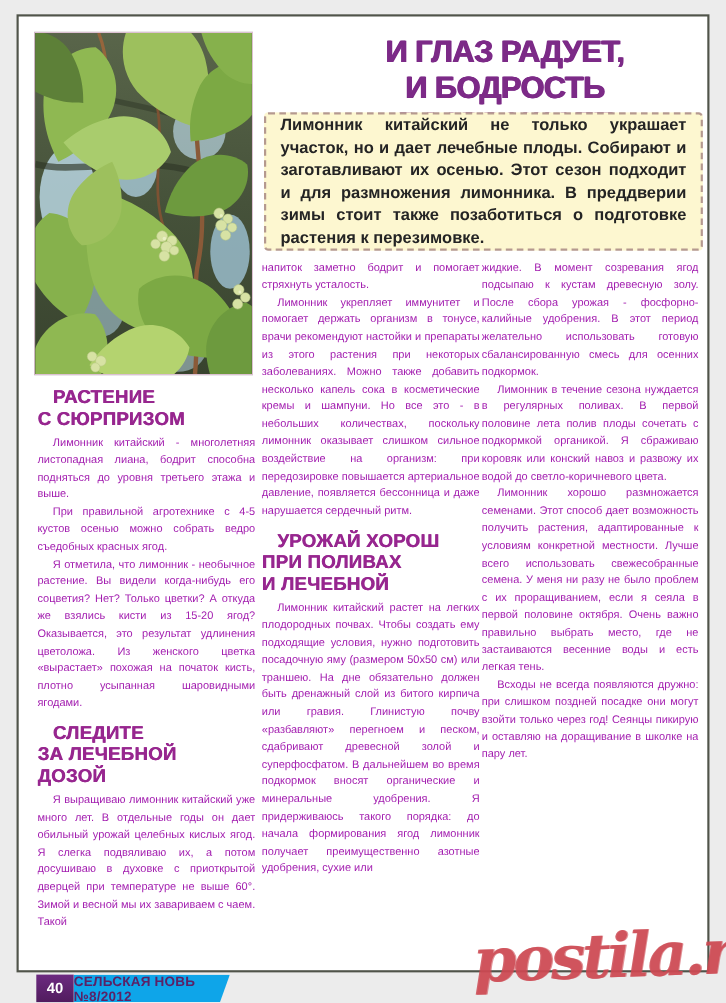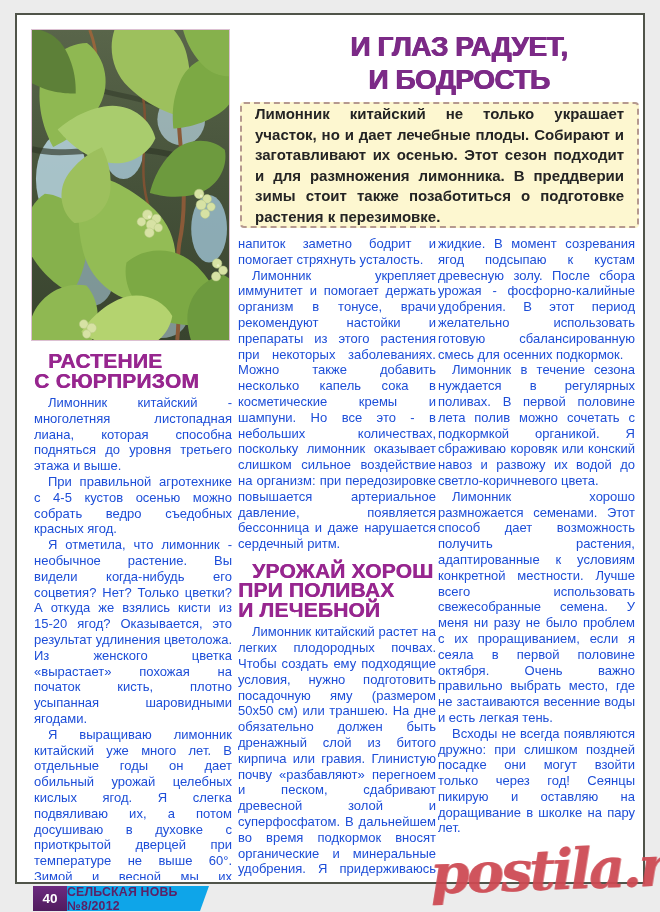--- a/index.html
+++ b/index.html
@@ -43,27 +43,27 @@
     text-align:justify;
   }
 
   
   .col { position:absolute; overflow:hidden; }
   .col-1 { left:17px;  top:333px; width:198px; height:532px; }
   .col-2 { left:221px; top:221px; width:198px; height:645px; }
   .col-3 { left:421px; top:221px; width:197px; height:645px; }
 
   .col p {
-    font-size:13px; line-height:15.8px; color:#1d4ed8;
+    font-size:10px; line-height:15.8px; color:#a21caf;
     text-align:justify;
   }
   .col p.ind { text-indent:14px; }
 
   .sec-h {
-    color:#97268f; font-weight:bold; font-size:21px; line-height:19.5px;
+    color:#97268f; font-weight:bold; font-size:17px; line-height:19.5px;
     letter-spacing:0.2px; white-space:pre-line; text-indent:14px;
     margin:9px 0 5px 0;
     text-shadow:0.5px 0 0 #97268f;
   }
   .col-1 .sec-h:first-child { margin-top:3px; }
 
   
   .footer { position:absolute; left:33px; top:886px; height:25px; display:flex; }
   .page-num {
     width:34px; height:25px; background:linear-gradient(180deg,#6c2a80,#511c5e);
@@ -168,38 +168,41 @@
       <div>И БОДРОСТЬ ВОЗВРАЩАЕТ</div>
     </div>
 
     <div class="lead-box">
       <span>Лимонник китайский не только украшает участок, но и дает лечебные плоды. Собирают и заготавливают их осенью. Этот сезон подходит и для размножения лимонника. В преддверии зимы стоит также позаботиться о подготовке растения к перезимовке.</span>
     </div>
 
     <div class="col col-1">
       <div class="sec-h">РАСТЕНИЕ
 С СЮРПРИЗОМ</div>
-      <p class="ind">Лимонник китайский - многолетняя листопадная лиана, которая способна подняться до уровня третьего этажа и выше.</p>
+      <p class="ind">Лимонник китайский - многолетняя листопадная лиана, бодрит способна подняться до уровня третьего этажа и выше.</p>
       <p class="ind">При правильной агротехнике с 4-5 кустов осенью можно собрать ведро съедобных красных ягод.</p>
       <p class="ind">Я отметила, что лимонник - необычное растение. Вы видели когда-нибудь его соцветия? Нет? Только цветки? А откуда же взялись кисти из 15-20 ягод? Оказывается, это результат удлинения цветоложа. Из женского цветка «вырастает» похожая на початок кисть, плотно усыпанная шаровидными ягодами.</p>
+      <div class="sec-h">СЛЕДИТЕ
+ЗА ЛЕЧЕБНОЙ
+ДОЗОЙ</div>
       <p class="ind">Я выращиваю лимонник китайский уже много лет. В отдельные годы он дает обильный урожай целебных кислых ягод. Я слегка подвяливаю их, а потом досушиваю в духовке с приоткрытой дверцей при температуре не выше 60°. Зимой и весной мы их завариваем с чаем. Такой</p>
     </div>
 
     <div class="col col-2">
       <p>напиток заметно бодрит и помогает стряхнуть усталость.</p>
       <p class="ind">Лимонник укрепляет иммунитет и помогает держать организм в тонусе, врачи рекомендуют настойки и препараты из этого растения при некоторых заболеваниях. Можно также добавить несколько капель сока в косметические кремы и шампуни. Но все это - в небольших количествах, поскольку лимонник оказывает слишком сильное воздействие на организм: при передозировке повышается артериальное давление, появляется бессонница и даже нарушается сердечный ритм.</p>
       <div class="sec-h">УРОЖАЙ ХОРОШ
 ПРИ ПОЛИВАХ
 И ЛЕЧЕБНОЙ</div>
       <p class="ind">Лимонник китайский растет на легких плодородных почвах. Чтобы создать ему подходящие условия, нужно подготовить посадочную яму (размером 50х50 см) или траншею. На дне обязательно должен быть дренажный слой из битого кирпича или гравия. Глинистую почву «разбавляют» перегноем и песком, сдабривают древесной золой и суперфосфатом. В дальнейшем во время подкормок вносят органические и минеральные удобрения. Я придерживаюсь такого порядка: до начала формирования ягод лимонник получает преимущественно азотные удобрения, сухие или</p>
     </div>
 
     <div class="col col-3">
       <p>жидкие. В момент созревания ягод подсыпаю к кустам древесную золу. После сбора урожая - фосфорно-калийные удобрения. В этот период желательно использовать готовую сбалансированную смесь для осенних подкормок.</p>
-      <p class="ind">Лимонник в течение сезона нуждается в регулярных поливах. В первой половине лета полив можно сочетать с подкормкой органикой. Я сбраживаю коровяк или конский навоз и развожу их водой до светло-коричневого цвета.</p>
+      <p class="ind">Лимонник в течение сезона нуждается в регулярных поливах. В первой половине лета полив плоды сочетать с подкормкой органикой. Я сбраживаю коровяк или конский навоз и развожу их водой до светло-коричневого цвета.</p>
       <p class="ind">Лимонник хорошо размножается семенами. Этот способ дает возможность получить растения, адаптированные к условиям конкретной местности. Лучше всего использовать свежесобранные семена. У меня ни разу не было проблем с их проращиванием, если я сеяла в первой половине октября. Очень важно правильно выбрать место, где не застаиваются весенние воды и есть легкая тень.</p>
       <p class="ind">Всходы не всегда появляются дружно: при слишком поздней посадке они могут взойти только через год! Сеянцы пикирую и оставляю на доращивание в школке на пару лет.</p>
 
     </div>
 
   </div>
 
   <div class="footer">
     <div class="page-num">40</div>
     <div class="issue">СЕЛЬСКАЯ НОВЬ №8/2012</div>

